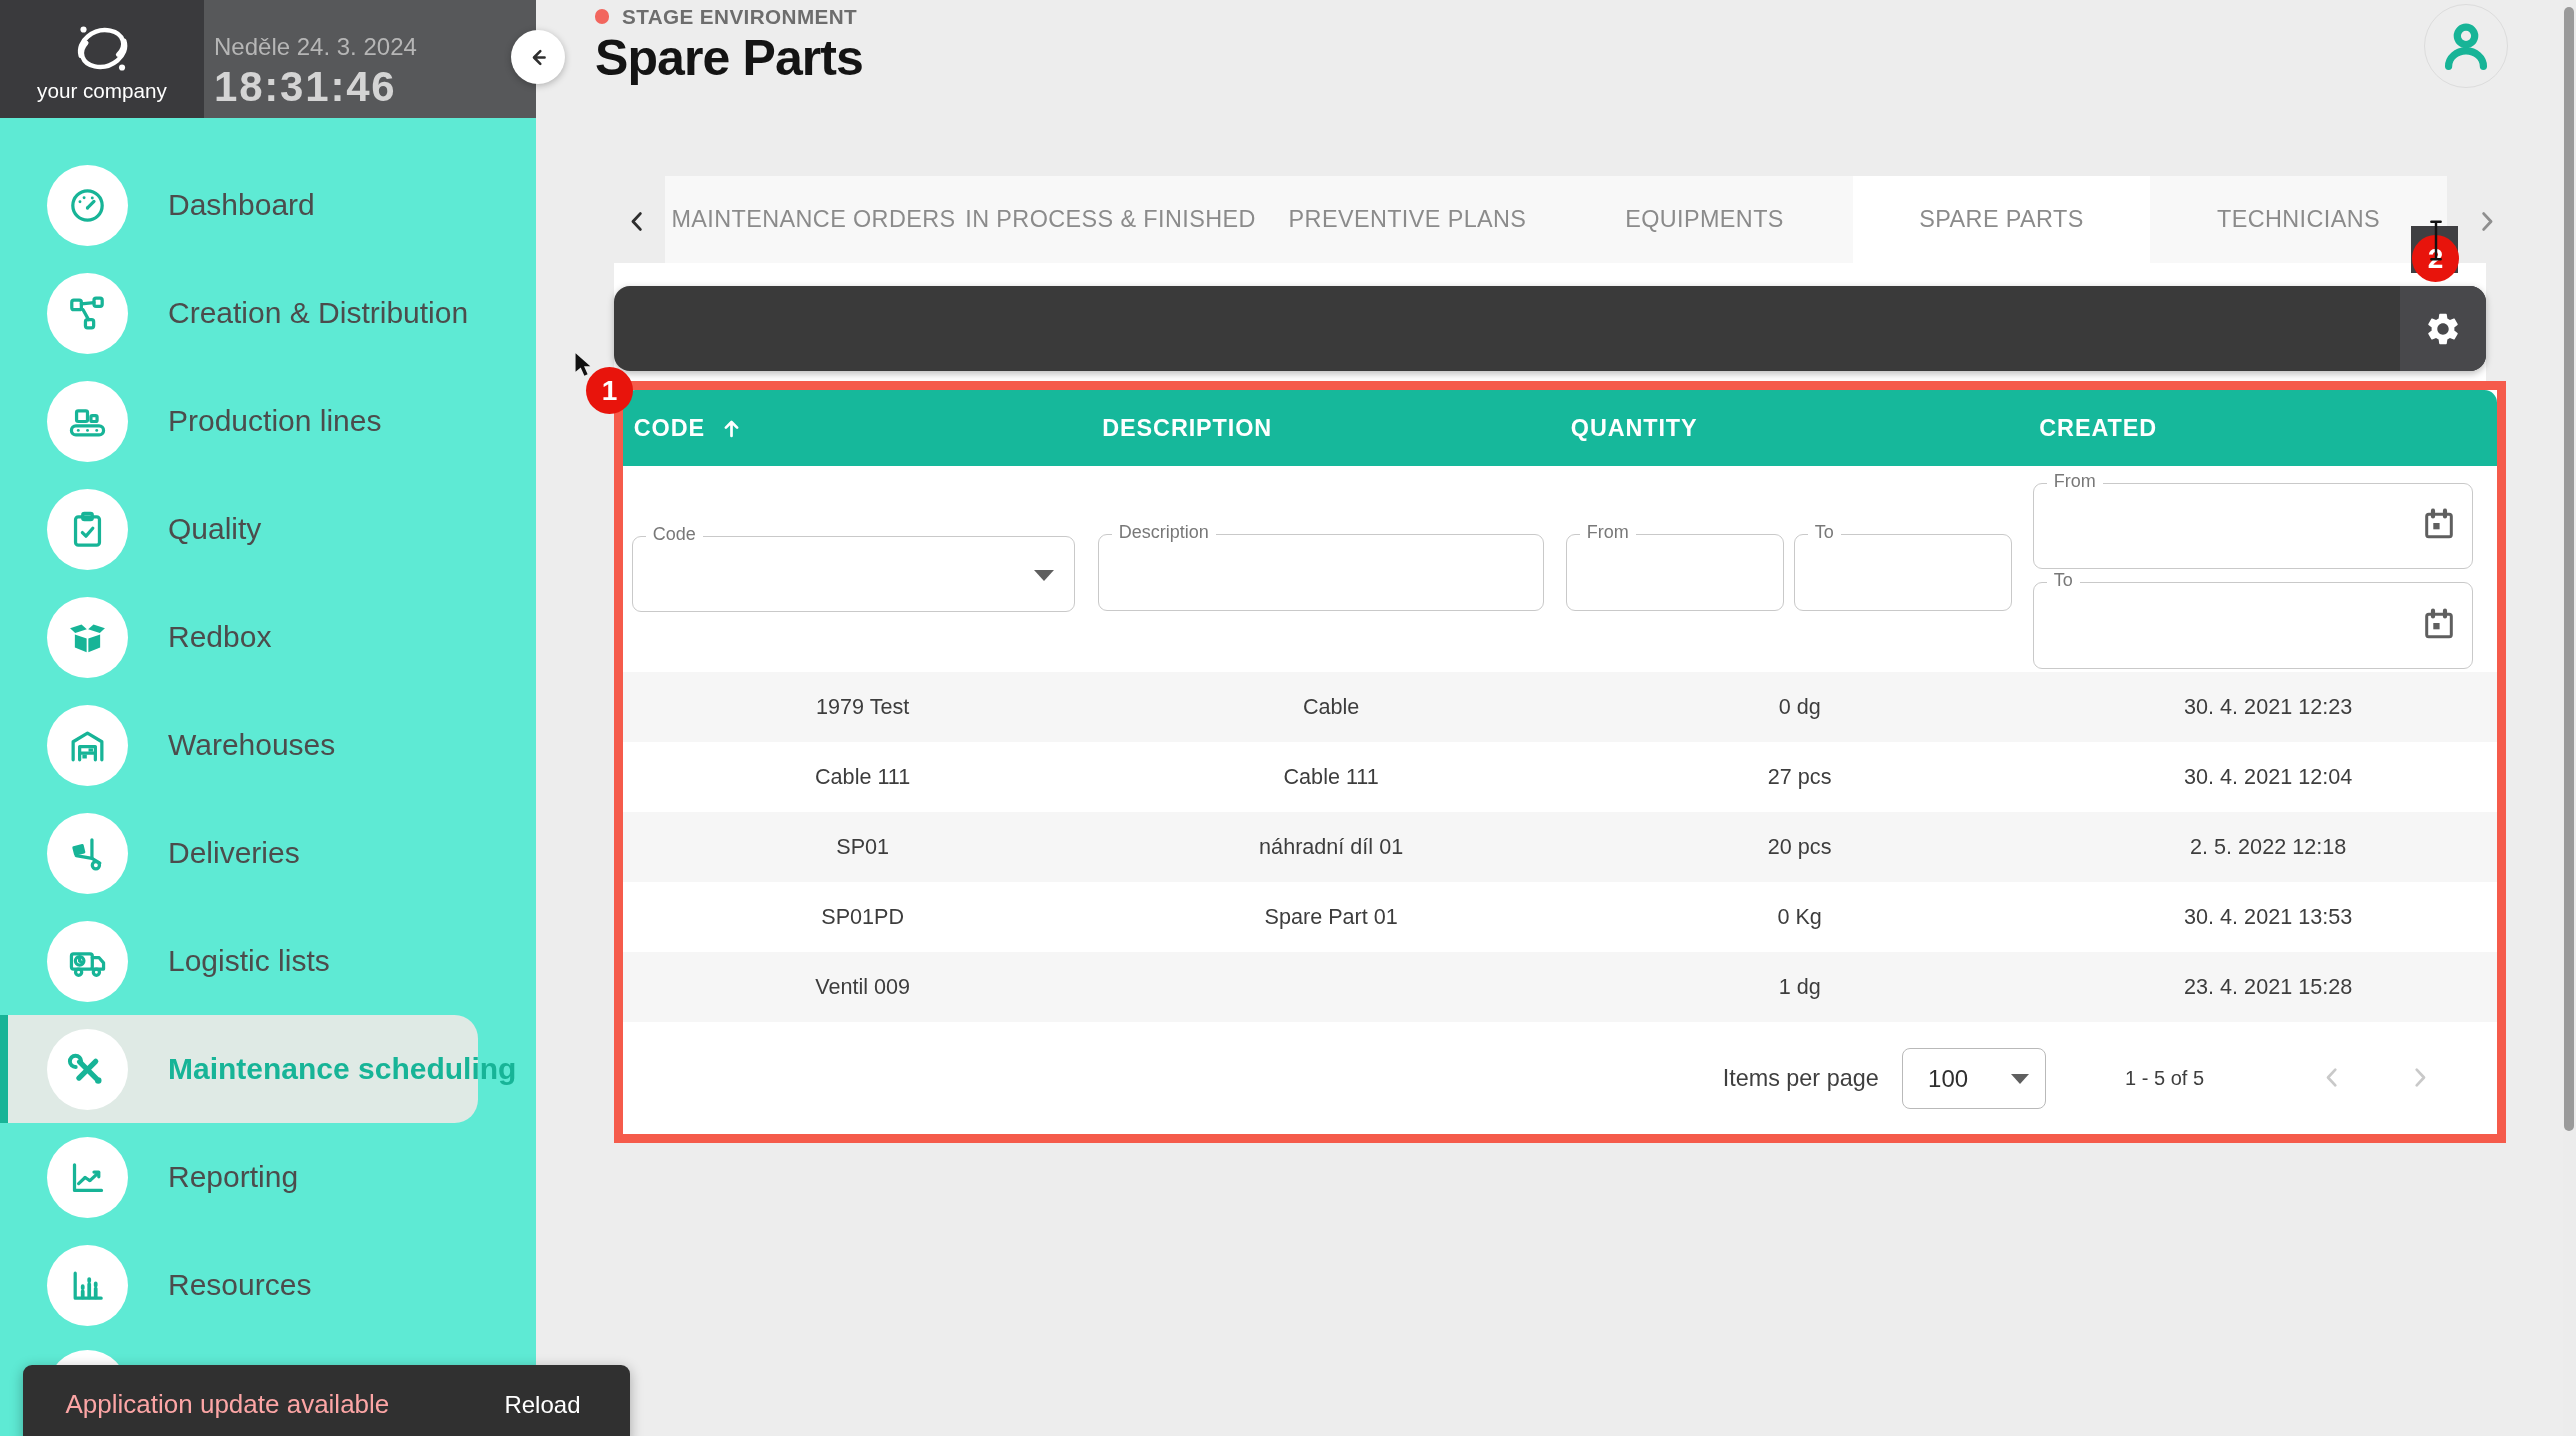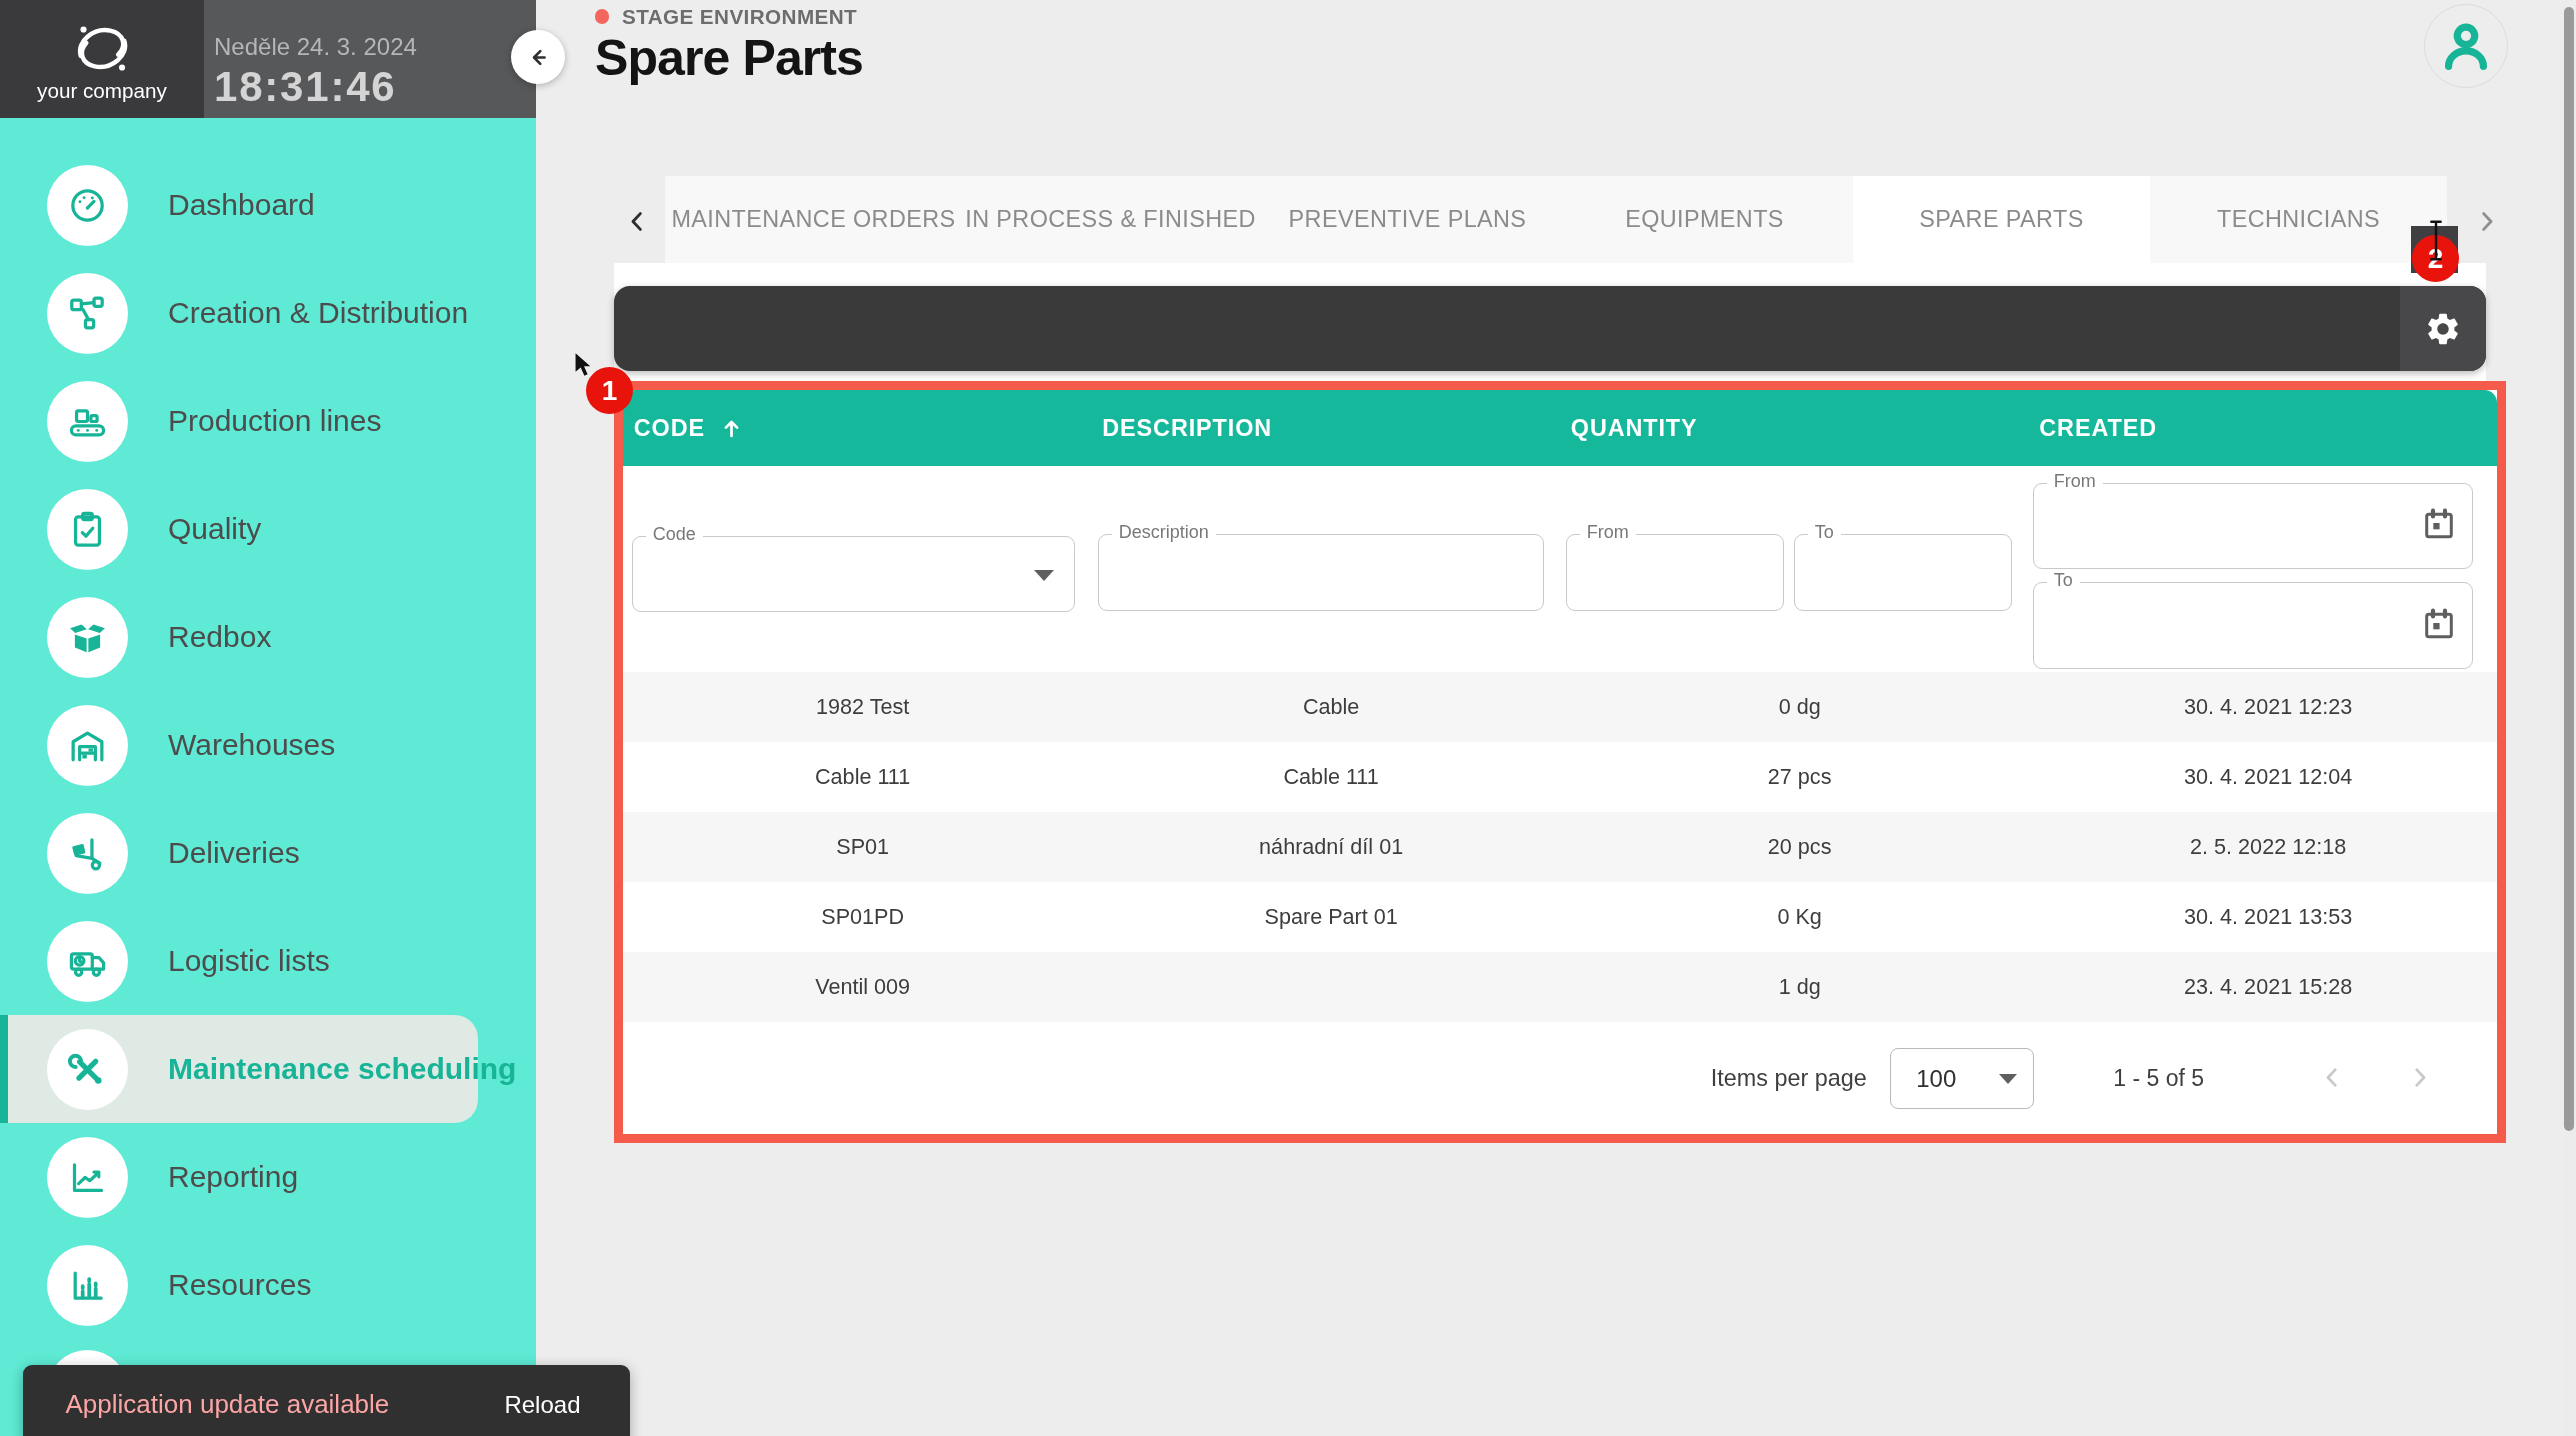--- a/index.html
+++ b/index.html
@@ -90,21 +90,21 @@
   .td { flex:1 1 0; padding-left:10.8px; font-size:21.6px; color:#3d3d3d; line-height:70px;
         white-space:nowrap; overflow:hidden; }
 
   .pager { position:absolute; left:0; top:633px; width:100%; height:111px; display:flex;
            align-items:center; justify-content:flex-end; padding-right:58px; }
   .pager-label { font-size:23.4px; color:#3f3f3f; margin-right:23.4px; }
   .page-size { position:relative; width:144px; height:61px; border:1.8px solid #b9b9b9; border-radius:8px;
                background:#fff; display:flex; align-items:center; padding-left:25px; font-size:24px;
                color:#2f2f2f; cursor:pointer; margin-right:79px; }
   .page-size .select-arrow { right:16px; border-left-width:9px; border-right-width:9px; border-top-width:10.8px; }
-  .range-label { font-size:23px; color:#3f3f3f; margin-right:108px; }
+  .range-label { font-size:20px; color:#3f3f3f; margin-right:108px; }
   .pg-chev { background:none; border:none; color:#c9c9c9; cursor:pointer; width:40px; height:40px; margin-right:47px; }
   .pg-chev svg { width:27px; height:27px; }
 
   
   .marker { position:absolute; width:47px; height:47px; border-radius:50%; background:#e8140c;
             color:#ffffff; font-size:28px; font-weight:bold; display:flex; align-items:center;
             justify-content:center; z-index:50; }
   .marker1 { left:586px; top:367px; }
   .marker2 { left:2412px; top:235px; }
   .marker2-square { position:absolute; left:2411px; top:226px; width:47px; height:47px; background:#3f3f42; z-index:49; }
@@ -368,21 +368,21 @@
           <svg viewBox="0 0 24 24" fill="none" stroke="currentColor" stroke-width="2" stroke-linecap="round">
             <rect x="3.8" y="5.2" width="16.4" height="15" rx="1.4"></rect>
             <path d="M8 2.8 V6.6 M16 2.8 V6.6" stroke-width="2.8"></path>
             <rect x="8.2" y="11" width="4.2" height="4.2" fill="currentColor" stroke="none"></rect>
           </svg>
         </button>
       </div>
 
       <div class="rows">
           <div class="trow">
-            <div class="td">1982 Test</div>
+            <div class="td">1979 Test</div>
             <div class="td">Cable</div>
             <div class="td">0 dg</div>
             <div class="td">30. 4. 2021 12:23</div>
           </div>
           <div class="trow">
             <div class="td">Cable 111</div>
             <div class="td">Cable 111</div>
             <div class="td">27 pcs</div>
             <div class="td">30. 4. 2021 12:04</div>
           </div>

